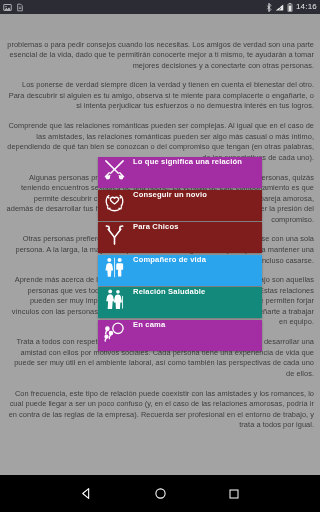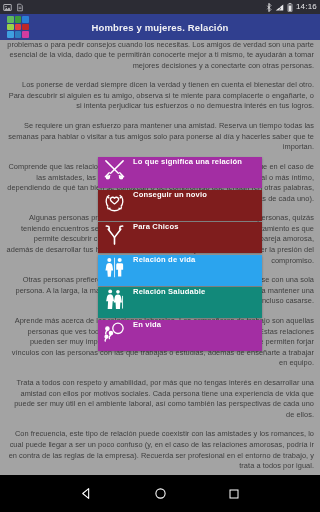--- a/index.html
+++ b/index.html
@@ -178,39 +178,24 @@
       </svg>
       <svg class="sb-ico" width="6" height="9" viewBox="0 0 12 22">
         <rect x="4" y="0.5" width="4" height="2" fill="#e8e8ea"></rect>
         <rect x="1" y="2.5" width="10" height="18.5" rx="1" fill="none" stroke="#e8e8ea" stroke-width="1.5"></rect>
         <rect x="2.6" y="6" width="6.8" height="13.5" fill="#e8e8ea"></rect>
       </svg>
       <span class="sb-time">14:16</span>
     </div>
   </div>
 
-  <div class="appbar">
-    <div class="app-icon">
-      <i style="background:#5fb85f"></i>
-        <i style="background:#3c9b3c"></i>
-        <i style="background:#2a7fd4"></i>
-      <i style="background:#9ad14a"></i>
-        <i style="background:#e04040"></i>
-        <i style="background:#c02828"></i>
-      <i style="background:#3fa0e0"></i>
-        <i style="background:#2f7fc0"></i>
-        <i style="background:#d23ca0"></i>
-    </div>
-    <div class="appbar-title">Hombres y mujeres. Relación</div>
-  </div>
 
   <div class="content">
     <p class="para first">problemas o para pedir consejos cuando los necesitas. Los amigos de verdad son una parte esencial de la vida, dado que te permitirán conocerte mejor a ti mismo, te ayudarán a tomar mejores decisiones y a conectarte con otras personas.</p>
     <p class="para">Los ponerse de verdad siempre dicen la verdad y tienen en cuenta el bienestar del otro. Para descubrir si alguien es tu amigo, observa si te miente para complacerte o engañarte, o si intenta perjudicar tus esfuerzos o no demuestra interés en tus logros.</p>
-    <p class="para">Se requiere un gran esfuerzo para mantener una amistad. Reserva un tiempo todas las semanas para hablar o visitar a tus amigos solo para ponerse al día y hacerles saber que te importan.</p>
     <p class="para">Comprende que las relaciones románticas pueden ser complejas. Al igual que en el caso de las amistades, las relaciones románticas pueden ser algo más casual o más íntimo, dependiendo de qué tan bien se conozcan o del compromiso que tengan (en otras palabras, de las expectativas de cada uno).</p>
     <p class="para">Algunas personas prefieren tener citas casuales o salir con distintas personas, quizás teniendo encuentros sexuales de una noche. La ventaja de este comportamiento es que permite descubrir cuáles son las características que deseas en una pareja amorosa, además de desarrollar tus habilidades de comunicación y de relación sin tener la presión del compromiso.</p>
     <p class="para">Otras personas prefieren involucrarse sentimentalmente y comprometerse con una sola persona. A la larga, la mayoría espera encontrar a alguien con quien pueda mantener una relación a largo plazo e incluso casarse.</p>
     <p class="para">Aprende más acerca de las relaciones laborales. Los compañeros de trabajo son aquellas personas que ves todos los días, pero que no siempre son cercanas. Estas relaciones pueden ser muy importantes a la hora de tener éxito laboral, ya que te permiten forjar vínculos con las personas con las que trabajas o estudias, además de enseñarte a trabajar en equipo.</p>
     <p class="para">Trata a todos con respeto y amabilidad, por más que no tengas interés en desarrollar una amistad con ellos por motivos sociales. Cada persona tiene una experiencia de vida que puede ser muy útil en el ambiente laboral, así como también las perspectivas de cada uno de ellos.</p>
     <p class="para">Con frecuencia, este tipo de relación puede coexistir con las amistades y los romances, lo cual puede llegar a ser un poco confuso (y, en el caso de las relaciones amorosas, podría ir en contra de las reglas de la empresa). Recuerda ser profesional en el entorno de trabajo, y trata a todos por igual.</p>
 
   </div>
 
   <div class="cards">
@@ -267,21 +252,21 @@
         <svg width="23" height="23" viewBox="0 0 24 24">
           <g fill="#ffffff">
             <circle cx="6.6" cy="4.2" r="2.1"></circle>
             <path d="M6.6 7.2c-2.1 0-3 1.3-3.3 3.2L2.6 15h1.9l.5 6.6h3.2L8.7 15h1.9l-.7-4.6c-.3-1.9-1.2-3.2-3.3-3.2z"></path>
             <circle cx="17.4" cy="4.2" r="2.1"></circle>
             <path d="M15.3 7.6h4.2c.9 0 1.5.7 1.5 1.6v5.2h-1.9v7h-3.4v-7h-1.9V9.2c0-.9.6-1.6 1.5-1.6z"></path>
             <rect x="11.7" y="1.8" width="0.85" height="20.4"></rect>
           </g>
         </svg>
       </div>
-      <span class="card-label">Relación de vida</span>
+      <span class="card-label">Compañero de vida</span>
     </div>
 
     <div class="card" style="background:#12897a">
       <div class="card-icon">
         <svg width="23" height="23" viewBox="0 0 24 24">
           <g fill="#ffffff">
             <circle cx="7.5" cy="3.6" r="2"></circle>
             <path d="M7.5 6.4c-2 0-3 1.2-3.4 3l-.8 4.4h2l-.4 8h4.6l.6-8h1.5l-.9-4.4c-.4-1.8-1.2-3-3.2-3z"></path>
             <circle cx="15.6" cy="4" r="1.9"></circle>
             <path d="M15.6 6.7c-2.1 0-3.1 1.3-3.4 3.1l-1 5.2h1.9l.4 7h4.2l.4-7h1.8l-1-5.2c-.3-1.8-1.3-3.1-3.3-3.1z"></path>
@@ -299,21 +284,21 @@
             <circle cx="15.6" cy="7.6" r="5.4"></circle>
             <circle cx="4.6" cy="8" r="1.7" fill="#ffffff"></circle>
             <path d="M4.6 9.7c-1.5 1.6-2.6 3.1-1.2 4.4"></path>
             <circle cx="8.3" cy="12.6" r="1.7" fill="#ffffff"></circle>
             <path d="M8.3 14.3c-1.5 1.6-2.6 3.1-1.2 4.4"></path>
             <circle cx="3.6" cy="16.4" r="1.5" fill="#ffffff"></circle>
             <path d="M3.6 17.9c-1.2 1.3-2 2.5-.9 3.5"></path>
           </g>
         </svg>
       </div>
-      <span class="card-label">En vida</span>
+      <span class="card-label">En cama</span>
     </div>
 
   </div>
 
   <div class="navbar">
     <div class="nav-btn">
       <svg width="13" height="13" viewBox="0 0 24 24">
         <path d="M16 3L5 12l11 9z" fill="none" stroke="#ffffff" stroke-width="2" stroke-linejoin="round"></path>
       </svg>
     </div>

